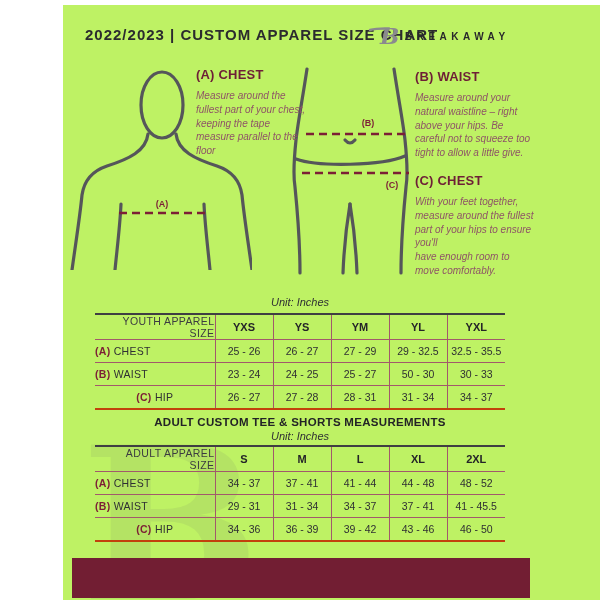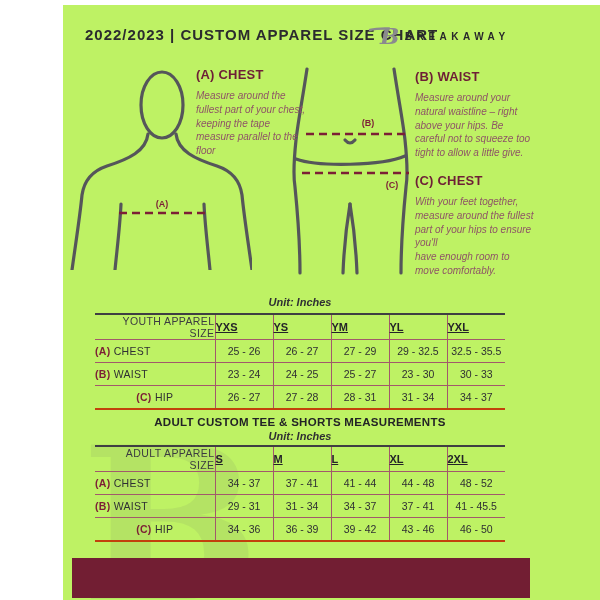--- a/index.html
+++ b/index.html
@@ -36,30 +36,30 @@
   #instr-a { left:133px; top:62px;  width:112px; }
   #instr-b { left:352px; top:64px;  width:118px; }
   #instr-c { left:352px; top:168px; width:120px; }
   
   .tbl-title {
     position:absolute; left:32px; width:410px; text-align:center;
     font-size:11.5px; font-weight:bold; letter-spacing:0.3px; color:#232326;
   }
   .tbl-unit {
     position:absolute; left:32px; width:410px; text-align:center;
-    font-size:11px; font-style:italic; color:#2f2f33;font-weight:bold;
+    font-size:11px; font-style:italic; color:#2f2f33;
   }
   
   table.sizing {
     position:absolute; left:32px; width:410px;
     border-collapse:collapse; table-layout:fixed;
   }
   table.sizing th, table.sizing td { padding:0; }
   table.sizing thead th { height:24px; border-top:2px solid #3f3f42; }
-  table.sizing th.size-col { font-size:11px; font-weight:bold; color:#242428; text-align:left;text-decoration:underline; }
+  table.sizing th.size-col { font-size:11px; font-weight:bold; color:#242428; text-align:center; }
   table.sizing th.size-header {
     font-size:10.5px; font-weight:normal; color:#3c3c40;
     letter-spacing:0.4px; text-align:right; padding-left:9px;
   }
   table.sizing th:not(:first-child), table.sizing td:not(:first-child) {
     border-left:1.6px solid #a2596b;
   }
   table.sizing tbody td { height:23px; border-top:1.6px solid #a2596b; font-size:10.5px; color:#2f2f33; }
   table.sizing tbody tr:last-child td { border-bottom:2px solid #c2410c;text-align:center; }
   td.label-cell { text-align:left; padding-left:9px; letter-spacing:0.3px; }
@@ -161,21 +161,21 @@
           <td class="value-cell">26 - 27</td>
           <td class="value-cell">27 - 29</td>
           <td class="value-cell">29 - 32.5</td>
           <td class="value-cell">32.5 - 35.5</td>
         </tr>
         <tr>
           <td class="label-cell"><span class="key">(B)</span> <span class="lbl">WAIST</span></td>
           <td class="value-cell">23 - 24</td>
           <td class="value-cell">24 - 25</td>
           <td class="value-cell">25 - 27</td>
-          <td class="value-cell">23 - 30</td>
+          <td class="value-cell">50 - 30</td>
           <td class="value-cell">30 - 33</td>
         </tr>
         <tr>
           <td class="label-cell"><span class="key">(C)</span> <span class="lbl">HIP</span></td>
           <td class="value-cell">26 - 27</td>
           <td class="value-cell">27 - 28</td>
           <td class="value-cell">28 - 31</td>
           <td class="value-cell">31 - 34</td>
           <td class="value-cell">34 - 37</td>
         </tr>

